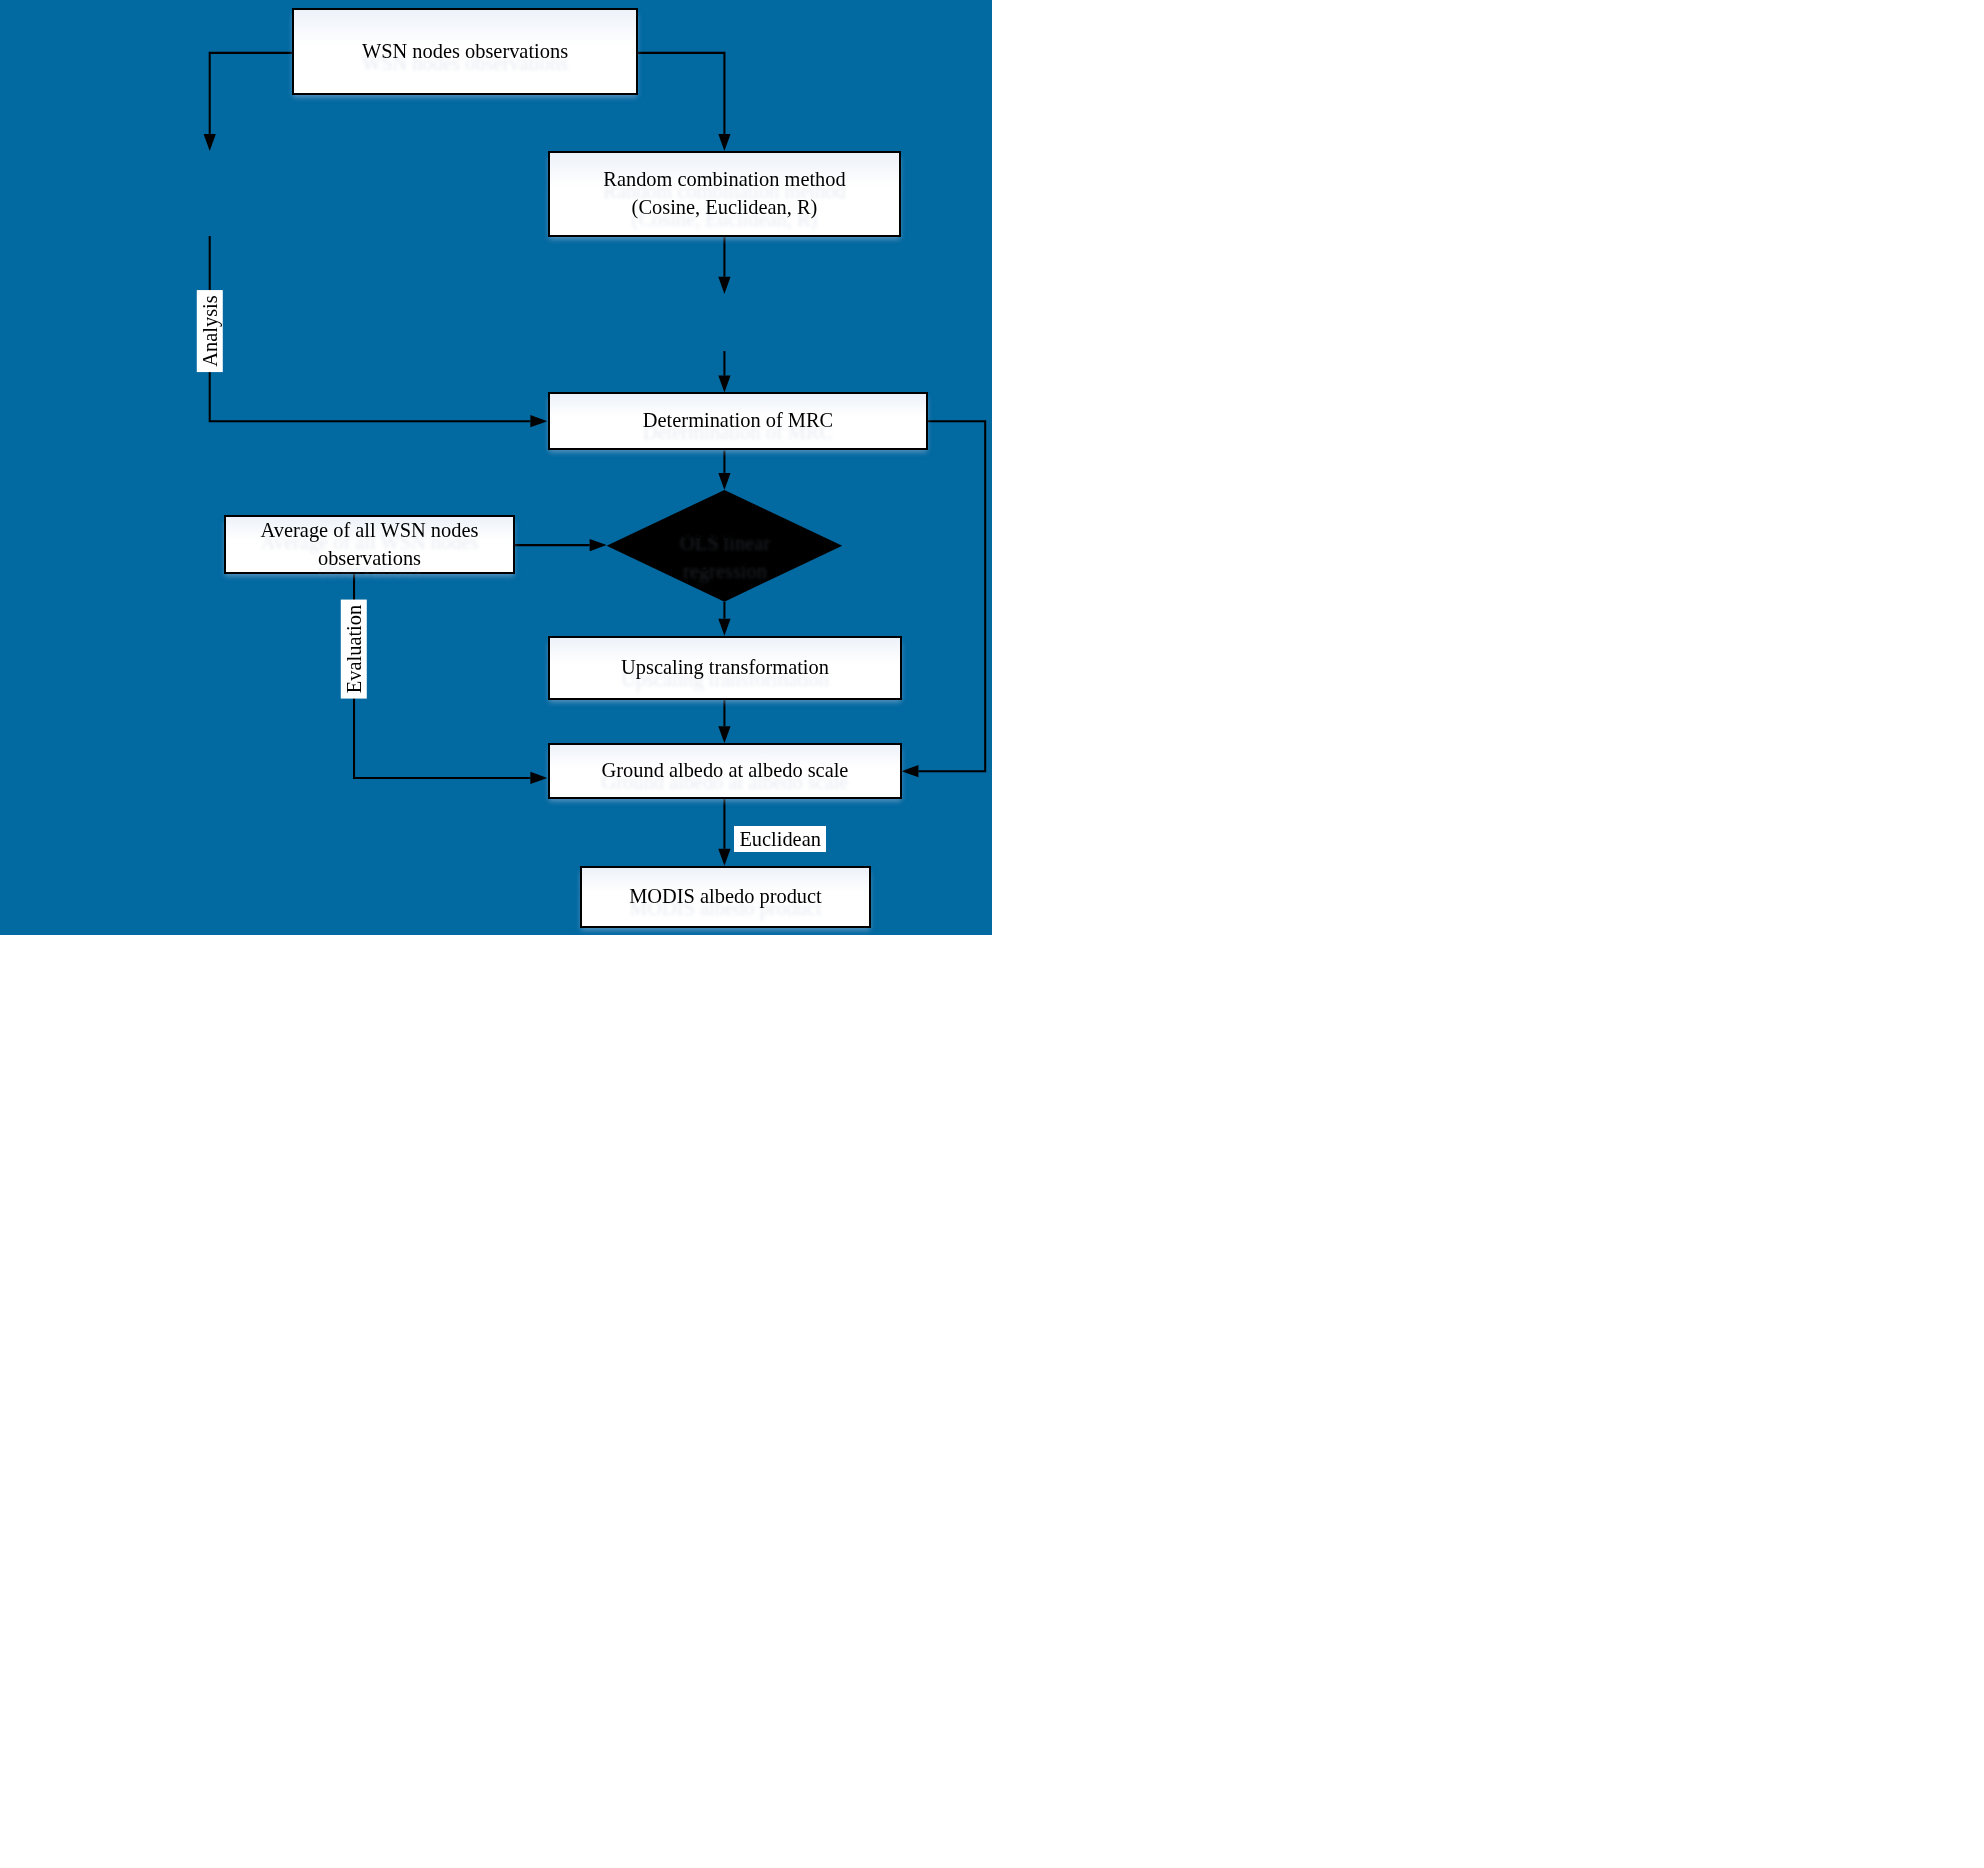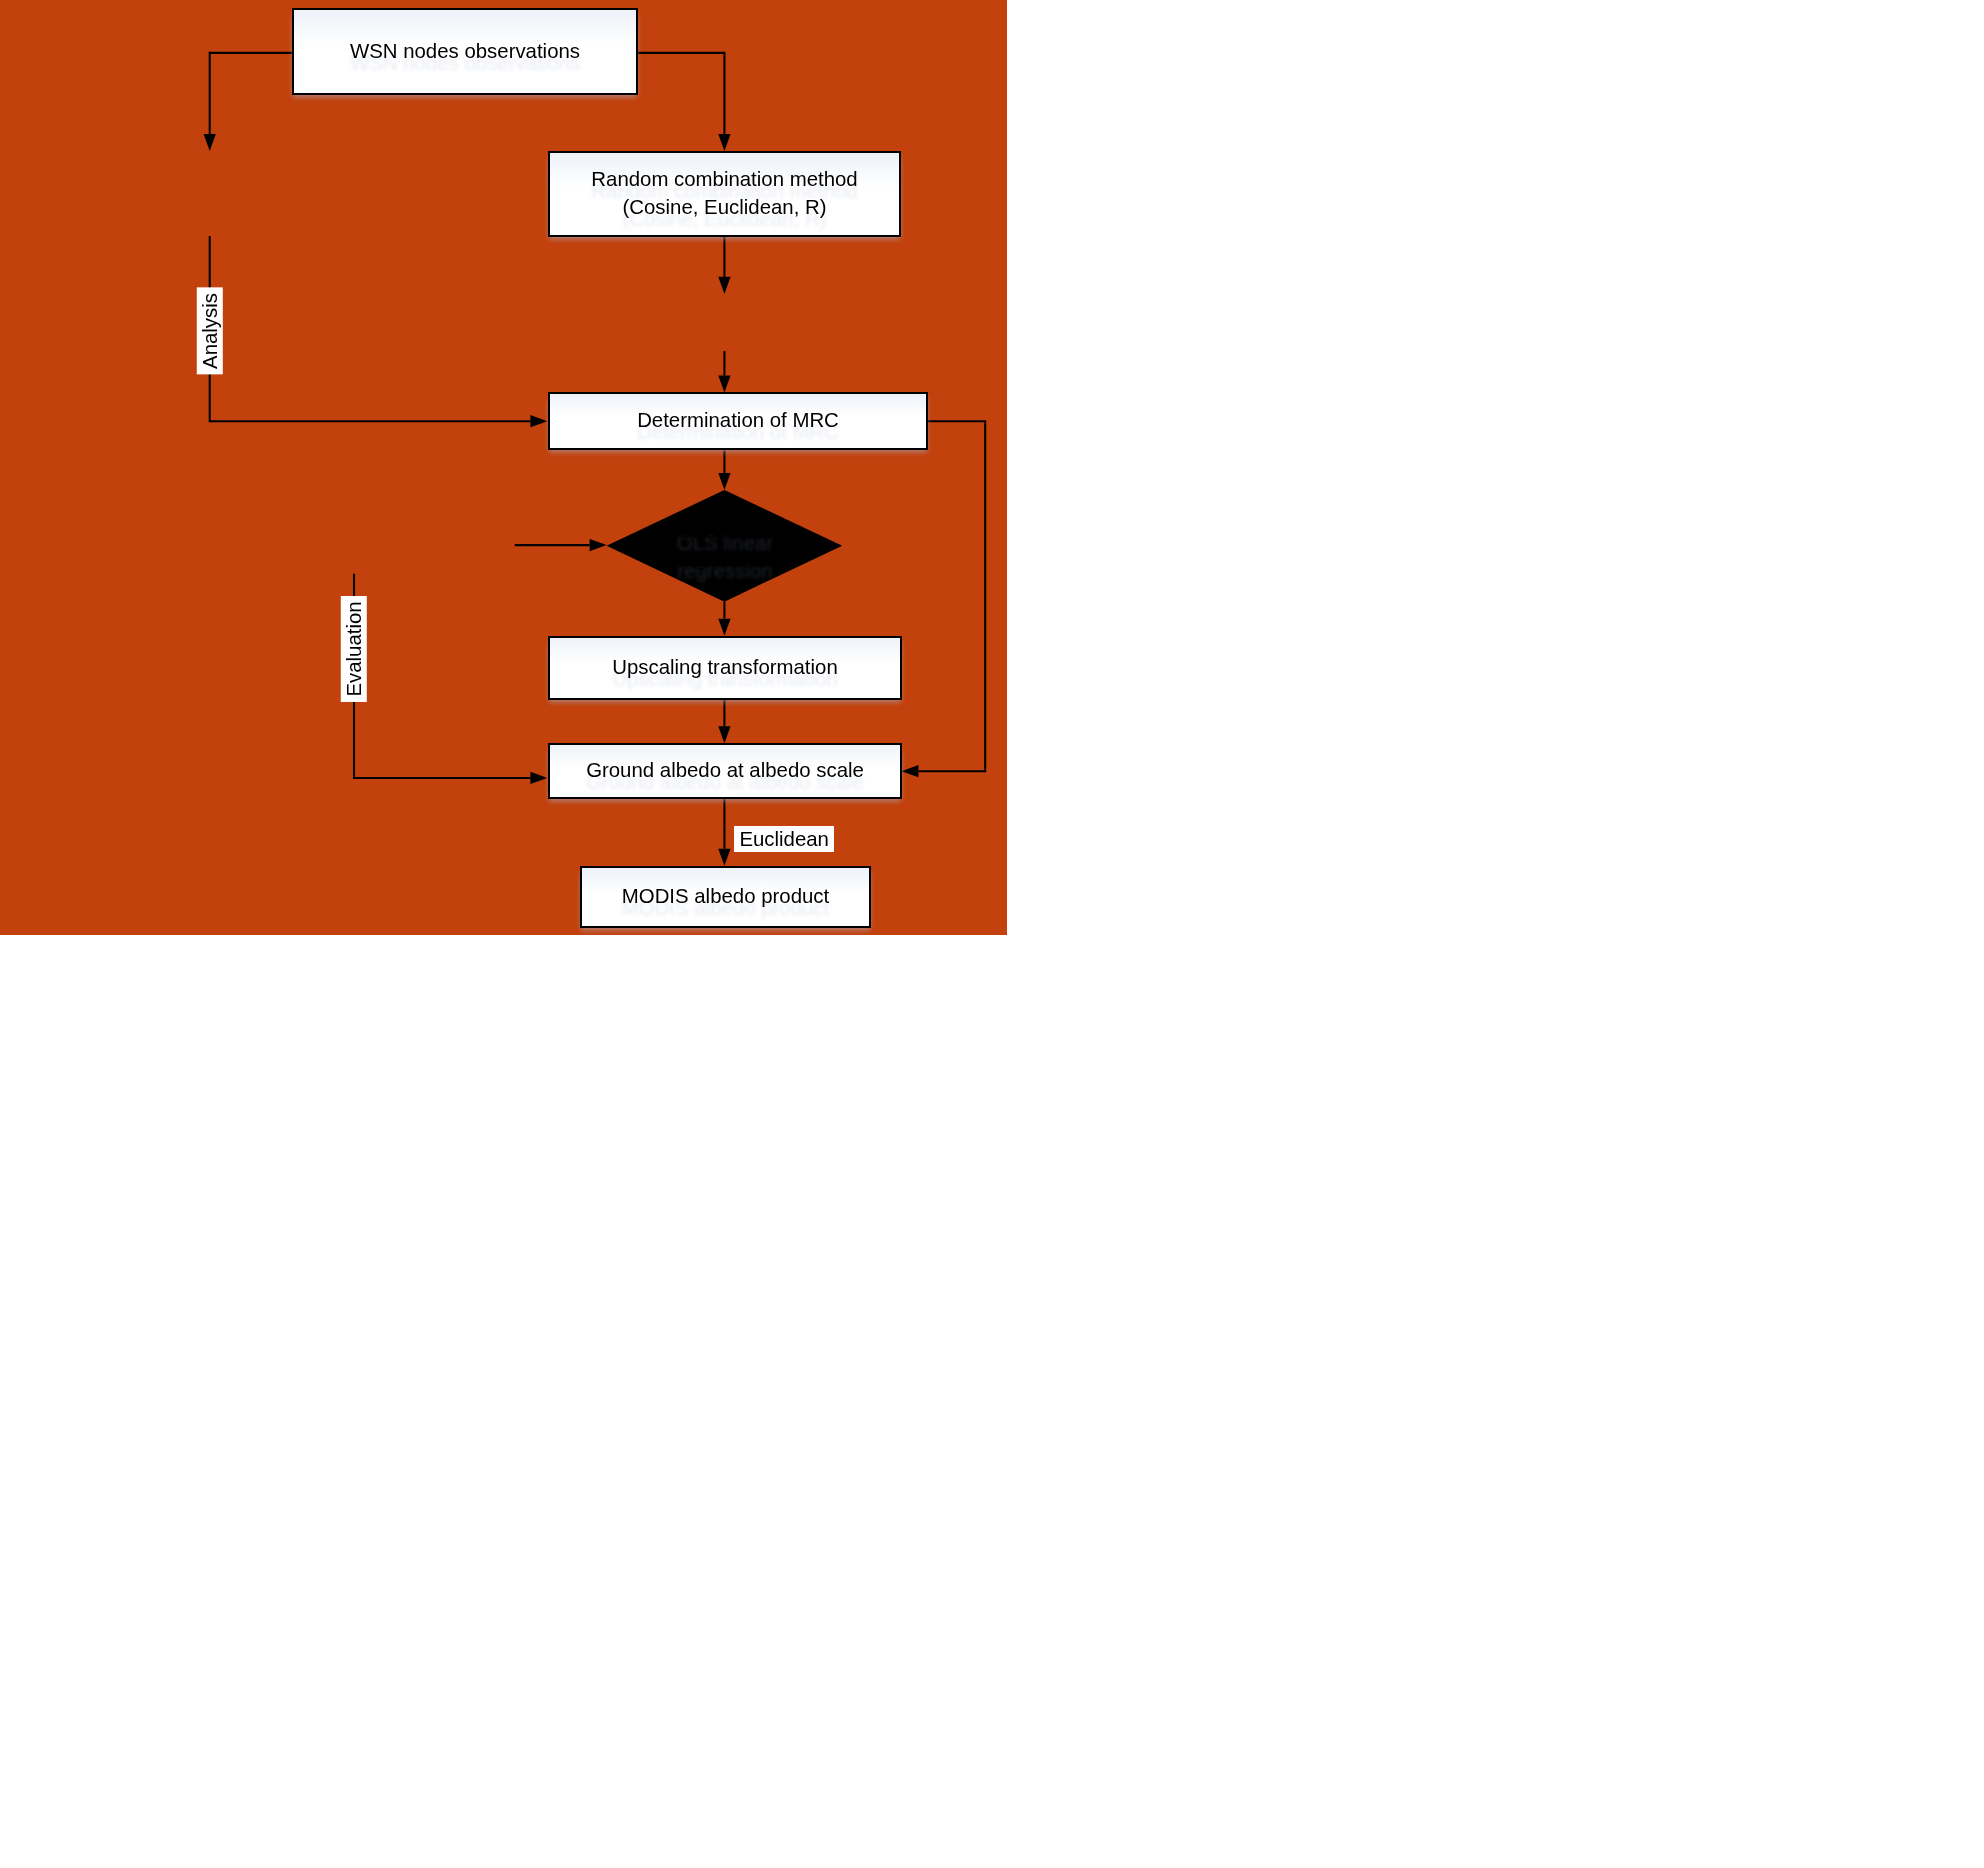--- a/index.html
+++ b/index.html
@@ -4,25 +4,24 @@
 <style>
   html, body {
     margin: 0;
     padding: 0;
     background: #ffffff;
   }
   .canvas {
     position: relative;
     width: 992px;
     height: 935px;
-    background: #c2410c;
-    font-family: Liberation Sans, sans-serif;
+    background: #0369a1;
+    font-family: Liberation Serif, serif;
     color: #000000;
     overflow: hidden;
-    padding-left: 15px;
   }
   .edges {
     position: absolute;
     left: 0; top: 0;
     width: 992px;
     height: 935px;
   }
   .edges path {
     fill: none;
     stroke: #000000;
@@ -144,20 +143,22 @@
 
   <div class="node" style="left:292px; top:8.2px; width:346px; height:87px;">WSN nodes observations</div>
 
 
   <div class="node" style="left:548px; top:151px; width:353px; height:86px;">Random combination method
 (Cosine, Euclidean, R)</div>
 
 
   <div class="node" style="left:548px; top:392px; width:380px; height:58px;">Determination of MRC</div>
 
+  <div class="node" style="left:224px; top:515px; width:291px; height:59px;">Average of all WSN nodes
+observations</div>
 
   <div class="node" style="left:548px; top:636px; width:354px; height:64px;">Upscaling transformation</div>
 
   <div class="node" style="left:548px; top:743px; width:354px; height:56px;">Ground albedo at albedo scale</div>
 
   <div class="node" style="left:580px; top:866px; width:291px; height:62px;">MODIS albedo product</div>
 
   <div class="diamond-label" style="left:623px; top:512px; width:204px; height:68px;">OLS linear
 regression</div>
 

